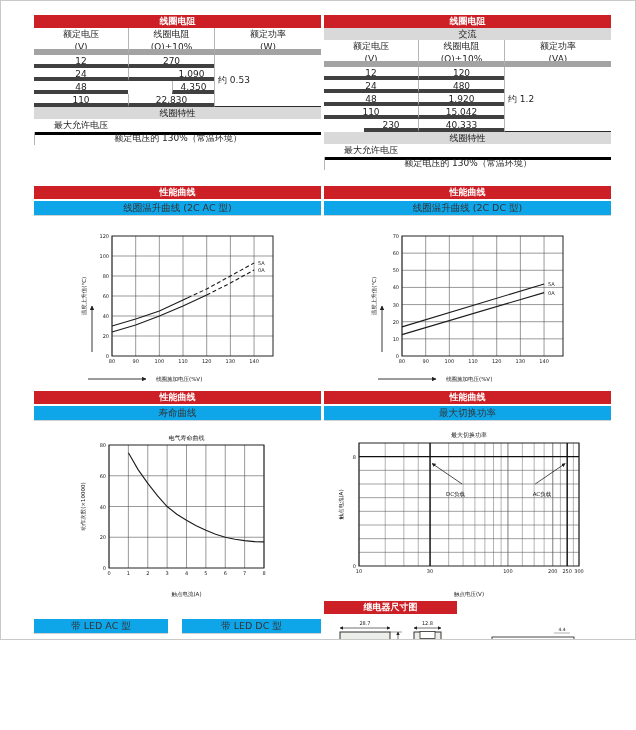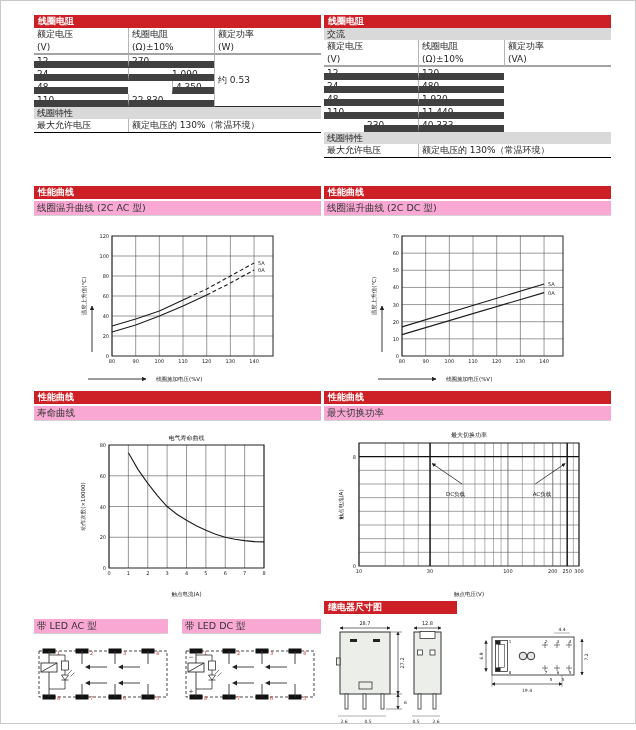--- a/index.html
+++ b/index.html
@@ -1,29 +1,29 @@
 <!DOCTYPE html>
 <html><head>
 <meta charset="utf-8">
 <style>
   html,body{margin:0;padding:0;background:#fff;}
-  .page{position:relative;width:636px;height:724px;background:#fff;border:1px solid #c9c9c9;
-        box-sizing:border-box;font-family:"DejaVu Sans","Liberation Sans",sans-serif;color:#1f1f1f;overflow:hidden;}
+  .page{position:relative;width:636px;height:640px;background:#fff;border:1px solid #c9c9c9;
+        box-sizing:border-box;font-family:"DejaVu Sans","Liberation Sans",sans-serif;color:#1f1f1f;overflow:hidden;text-align:center;}
   .block{position:absolute;}
   .redbar{background:#cd2026;color:#fff;font-weight:bold;font-size:9px;height:13px;line-height:13px;padding:0 4px;}
   .graybar{background:#d9d9d9;font-size:9px;height:12px;line-height:12px;padding:0 3px;color:#222;}
-  .subbar{background:#f9a8d4;font-size:9.5px;height:14px;line-height:14px;padding:0 3px;color:#333;margin-top:2px;
+  .subbar{background:#0ea5e9;font-size:9.5px;height:14px;line-height:14px;padding:0 3px;color:#333;margin-top:2px;
           border-bottom:1px solid #d2d2d2;}
   .ctable{display:grid;grid-template-columns:94px 86px 1fr;}
   .ct{font-size:9px;padding:0 3px;box-sizing:border-box;overflow:hidden;white-space:nowrap;}
-  .ct-h{height:27px;line-height:13px;border-bottom:2px solid #a3a3a3;}
-  .ct-d{height:13px;line-height:13px;border-bottom:7px solid #404040;}
+  .ct-h{height:27px;line-height:13px;border-bottom:6px solid #a3a3a3;}
+  .ct-d{height:13px;line-height:13px;border-bottom:4px solid #404040;}
   .vsep{border-left:1px solid #b5b5b5;}
   .ct-p{display:flex;align-items:center;border-bottom:1px solid #2a2a2a;}
-  .charrow{display:flex;font-size:9px;height:13px;line-height:13px;border-bottom:1px solid #000000;}
+  .charrow{display:flex;font-size:9px;height:13px;line-height:13px;border-bottom:3px solid #000000;flex-direction:column;}
   .charrow .cl{width:94px;padding:0 3px;box-sizing:border-box;}
   .charrow .cv{flex:1;border-left:1px solid #b5b5b5;padding:0 3px;box-sizing:border-box;white-space:nowrap;}
   .chartwrap{margin-top:3px;}
   svg text{font-family:"DejaVu Sans","Liberation Sans",sans-serif;}
 </style>
 </head>
 <body>
 
 <div class="page">
 
@@ -78,23 +78,24 @@
             <div>额定功率</div>
             <div>(VA)</div>
           </div>
           <div class="ct ct-d" style="grid-area: 2 / 1;">12</div>
           <div class="ct ct-d vsep" style="grid-area: 2 / 2;">120</div>
           <div class="ct ct-d" style="grid-area: 3 / 1;">24</div>
           <div class="ct ct-d vsep" style="grid-area: 3 / 2;">480</div>
           <div class="ct ct-d" style="grid-area: 4 / 1;">48</div>
           <div class="ct ct-d vsep" style="grid-area: 4 / 2;">1,920</div>
           <div class="ct ct-d" style="grid-area: 5 / 1;">110</div>
-          <div class="ct ct-d vsep" style="grid-area: 5 / 2;">11,449</div>
+          <div class="ct ct-d vsep" style="grid-area: 5 / 2;">15,042</div>
           <div class="ct ct-d" style="grid-area: 6 / 1; margin-left: 40px;">230</div>
           <div class="ct ct-d vsep" style="grid-area: 6 / 2;">40,333</div>
+          <div class="ct ct-p vsep" style="grid-area: 2 / 3 / span 5;">约 1.2</div>
         </div>
       </div>
     <div class="graybar">线圈特性</div>
     <div class="charrow">
       <div class="cl">最大允许电压</div>
       <div class="cv">额定电压的 130%（常温环境）</div>
     </div>
   </div>
 
   <div class="block" style="left:33px;top:185px;width:287px">

